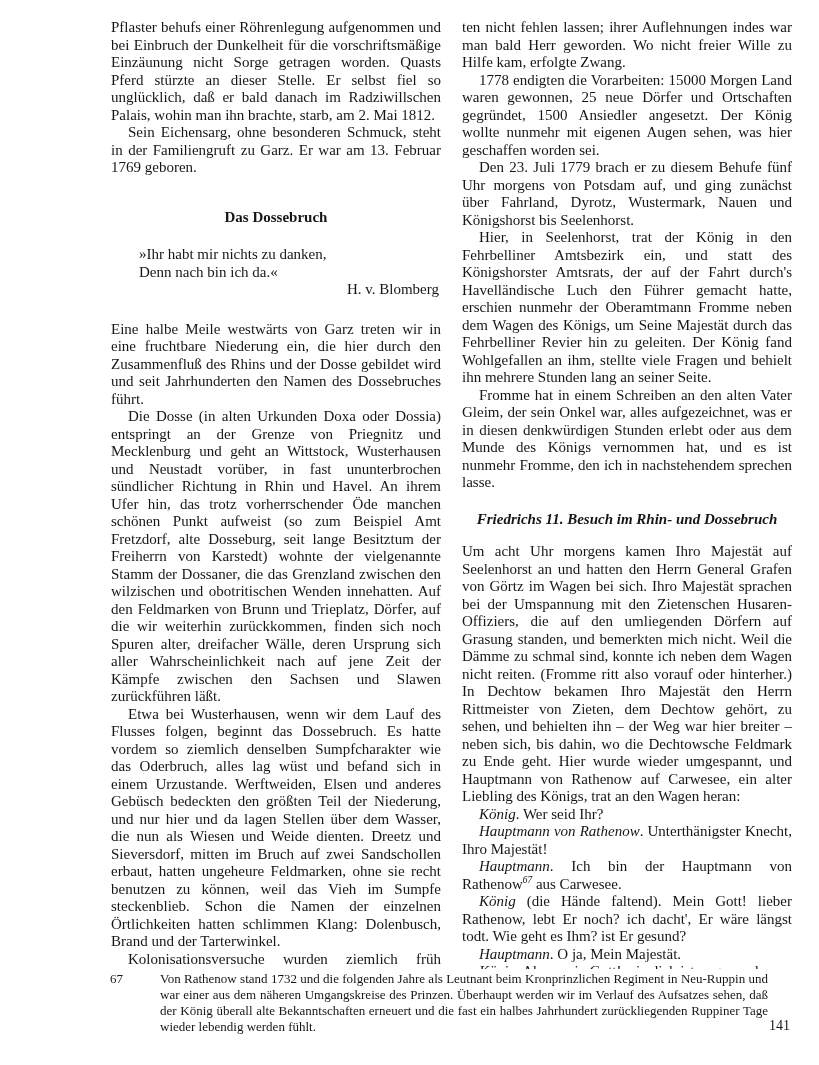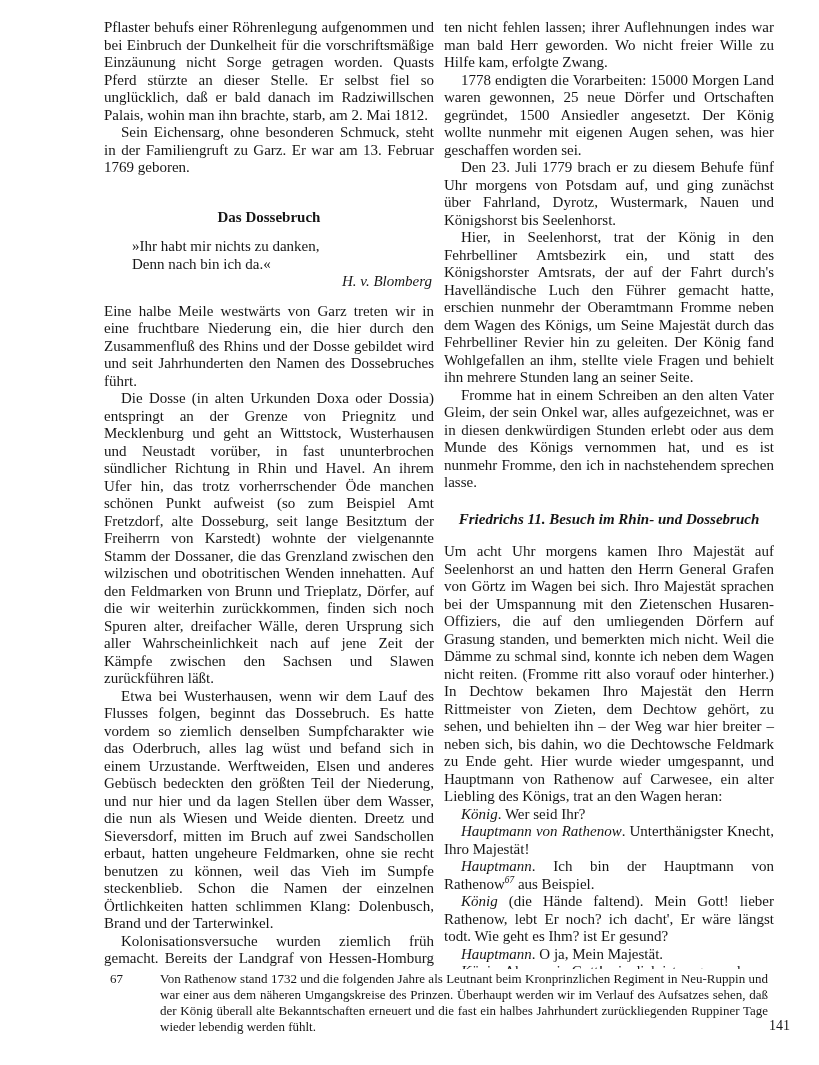--- a/index.html
+++ b/index.html
@@ -10,52 +10,51 @@
   }
   .page{
     position:relative;
     width:819px;height:1065px;
     background:#ffffff;
     color:#161616;
     overflow:hidden;
   }
   .columns{
     position:absolute;
-    left:104px;top:19px;
+    left:111px;top:19px;
     width:681px;height:950px;
     display:flex;
-    gap:10px;
+    gap:21px;
     overflow:hidden;
   }
   .column{
     width:330px;
     font-size:15px;
     line-height:17.5px;
     text-align:justify;
     hyphens:none;
   }
   .para{margin:0;}
   .para.indent{text-indent:17px;}
   .seg-italic{font-style:italic;}
   sup.seg-sup{font-style:italic;font-size:0.62em;line-height:0;}
   .heading{
     text-align:center;
     font-weight:700;
     text-indent:0;
   }
-  .heading.bold{margin:32px 0 12px;}
+  .heading.bold{margin:32px 0 20px;}
   .heading.bold-italic{font-style:italic;margin:19px 0 15px;}
   .quote{
     margin-left:28px;
     text-align:left;
   }
   .attribution{
     text-align:right;
-    font-style:italic;
-    margin:0 2px 12px 0;
+    margin:0 2px 22px 0;
   }
   .footnote{
     position:absolute;
     left:110px;top:971px;
     width:658px;
     display:flex;
     font-size:13px;
     line-height:16px;
   }
   .fn-num{
@@ -94,21 +93,21 @@
     <div class="column">
         <p class="para"><span class="seg-roman">ten nicht fehlen lassen; ihrer Auflehnungen indes war man bald Herr geworden. Wo nicht freier Wille zu Hilfe kam, erfolgte Zwang.</span></p>
         <p class="para indent"><span class="seg-roman">1778 endigten die Vorarbeiten: 15000 Morgen Land waren gewonnen, 25 neue Dörfer und Ortschaften gegründet, 1500 Ansiedler angesetzt. Der König wollte nunmehr mit eigenen Augen sehen, was hier geschaffen worden sei.</span></p>
         <p class="para indent"><span class="seg-roman">Den 23. Juli 1779 brach er zu diesem Behufe fünf Uhr morgens von Potsdam auf, und ging zunächst über Fahrland, Dyrotz, Wustermark, Nauen und Königshorst bis Seelenhorst.</span></p>
         <p class="para indent"><span class="seg-roman">Hier, in Seelenhorst, trat der König in den Fehrbelliner Amtsbezirk ein, und statt des Königshorster Amtsrats, der auf der Fahrt durch's Havelländische Luch den Führer gemacht hatte, erschien nunmehr der Oberamtmann Fromme neben dem Wagen des Königs, um Seine Majestät durch das Fehrbelliner Revier hin zu geleiten. Der König fand Wohlgefallen an ihm, stellte viele Fragen und behielt ihn mehrere Stunden lang an seiner Seite.</span></p>
         <p class="para indent"><span class="seg-roman">Fromme hat in einem Schreiben an den alten Vater Gleim, der sein Onkel war, alles aufgezeichnet, was er in diesen denkwürdigen Stunden erlebt oder aus dem Munde des Königs vernommen hat, und es ist nunmehr Fromme, den ich in nachstehendem sprechen lasse.</span></p>
         <div class="heading bold-italic">Friedrichs 11. Besuch im Rhin- und Dossebruch</div>
         <p class="para"><span class="seg-roman">Um acht Uhr morgens kamen Ihro Majestät auf Seelenhorst an und hatten den Herrn General Grafen von Görtz im Wagen bei sich. Ihro Majestät sprachen bei der Umspannung mit den Zietenschen Husaren-Offiziers, die auf den umliegenden Dörfern auf Grasung standen, und bemerkten mich nicht. Weil die Dämme zu schmal sind, konnte ich neben dem Wagen nicht reiten. (Fromme ritt also vorauf oder hinterher.) In Dechtow bekamen Ihro Majestät den Herrn Rittmeister von Zieten, dem Dechtow gehört, zu sehen, und behielten ihn – der Weg war hier breiter – neben sich, bis dahin, wo die Dechtowsche Feldmark zu Ende geht. Hier wurde wieder umgespannt, und Hauptmann von Rathenow auf Carwesee, ein alter Liebling des Königs, trat an den Wagen heran:</span></p>
         <p class="para indent"><span class="seg-italic">König</span><span class="seg-roman">. Wer seid Ihr?</span></p>
         <p class="para indent"><span class="seg-italic">Hauptmann von Rathenow</span><span class="seg-roman">. Unterthänigster Knecht, Ihro Majestät!</span></p>
-        <p class="para indent"><span class="seg-italic">Hauptmann</span><span class="seg-roman">. Ich bin der Hauptmann von Rathenow</span><sup class="seg-sup">67</sup><span class="seg-roman"> aus Beispiel.</span></p>
+        <p class="para indent"><span class="seg-italic">Hauptmann</span><span class="seg-roman">. Ich bin der Hauptmann von Rathenow</span><sup class="seg-sup">67</sup><span class="seg-roman"> aus Carwesee.</span></p>
         <p class="para indent"><span class="seg-italic">König</span><span class="seg-roman"> (die Hände faltend). Mein Gott! lieber Rathenow, lebt Er noch? ich dacht', Er wäre längst todt. Wie geht es Ihm? ist Er gesund?</span></p>
         <p class="para indent"><span class="seg-italic">Hauptmann</span><span class="seg-roman">. O ja, Mein Majestät.</span></p>
         <p class="para indent"><span class="seg-italic">König</span><span class="seg-roman">. Aber mein Gott! wie dick ist er geworden.</span></p>
       </div>
   </div>
 
   <div class="footnote">
     <div class="fn-num">67</div>
     <div class="fn-text">Von Rathenow stand 1732 und die folgenden Jahre als Leutnant beim Kronprinzlichen Regiment in Neu-Ruppin und war einer aus dem näheren Umgangskreise des Prinzen. Überhaupt werden wir im Verlauf des Aufsatzes sehen, daß der König überall alte Bekanntschaften erneuert und die fast ein halbes Jahrhundert zurückliegenden Ruppiner Tage wieder lebendig werden fühlt.</div>
   </div>

